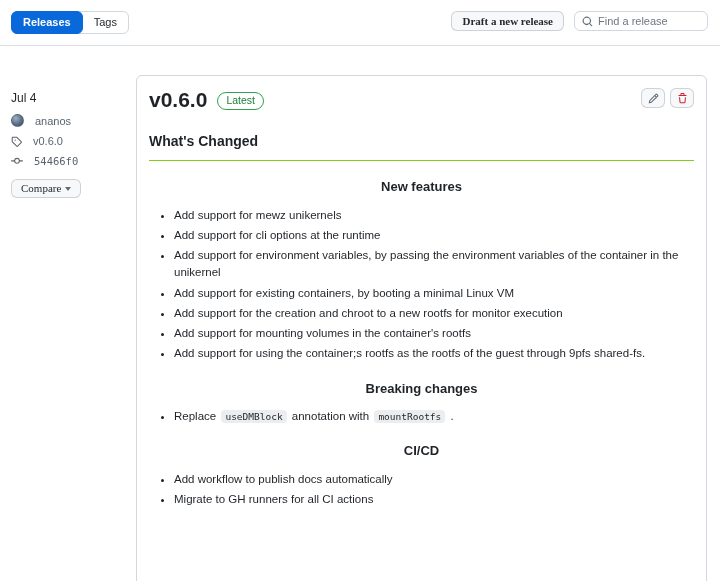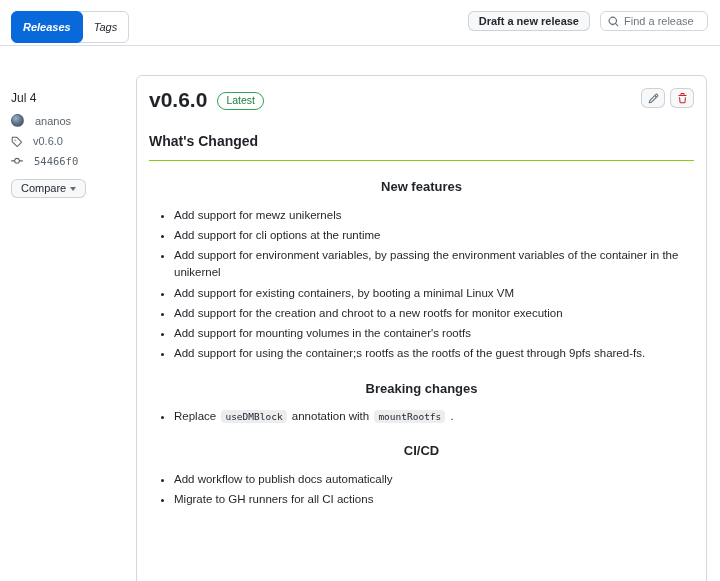--- a/index.html
+++ b/index.html
@@ -10,40 +10,40 @@
     font-family: "Liberation Sans", sans-serif;
     color: #1f2328;
     overflow: hidden;
   }
   svg { display: block; }
 
   
   .topbar { position: absolute; left: 0; top: 0; width: 720px; height: 46px; border-bottom: 1px solid #d8dee4; background: #fff; }
   .seg-control { position: absolute; left: 11px; top: 11px; display: inline-flex; }
   .seg-btn {
-    font-size: 11px; line-height: 1; padding: 5px 11px; height: 32px;
+    font-size: 11px; line-height: 1; padding: 5px 11px; height: 23px;
     border: 1px solid #d0d7de; background: #fff; color: #24292f;
-    cursor: pointer; font-weight: 500; font-family: inherit; font-style: italic;
+    cursor: pointer; font-weight: 500; font-family: inherit;
   }
   .seg-btn.active {
     background: #0969da; color: #fff; border-color: #0969da; font-weight: 600;
     border-radius: 6px; position: relative; z-index: 2;
   }
   .seg-btn.inactive { border-radius: 0 6px 6px 0; margin-left: -4px; padding-left: 14px; z-index: 1; }
 
   .topbar-right { position: absolute; right: 12px; top: 11px; display: flex; gap: 10px; }
   .btn {
     font-size: 11px; line-height: 1; height: 20px; padding: 4px 10px;
     background: #f6f8fa; border: 1px solid rgba(31,35,40,0.18); border-radius: 6px;
-    color: #24292f; font-weight: 600; cursor: pointer; font-family: Liberation Sans, sans-serif;
+    color: #24292f; font-weight: 600; cursor: pointer; font-family: Liberation Serif, serif;
     display: inline-flex; align-items: center; gap: 4px;
   }
   .search-box {
     display: flex; align-items: center; gap: 5px;
-    width: 108px; height: 20px; padding: 0 7px;
+    width: 134px; height: 20px; padding: 0 7px;
     border: 1px solid #d0d7de; border-radius: 6px; background: #fff;
   }
   .search-box input {
     border: none; outline: none; width: 100%; font-size: 11px;
     font-family: inherit; color: #1f2328; background: transparent;
   }
   .search-box input::placeholder { color: #6e7781; }
 
   
   .sidebar { position: absolute; left: 11px; top: 91px; width: 118px; }

